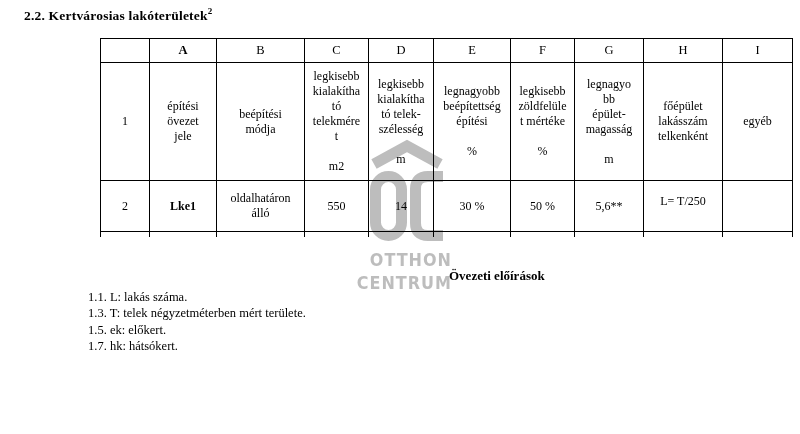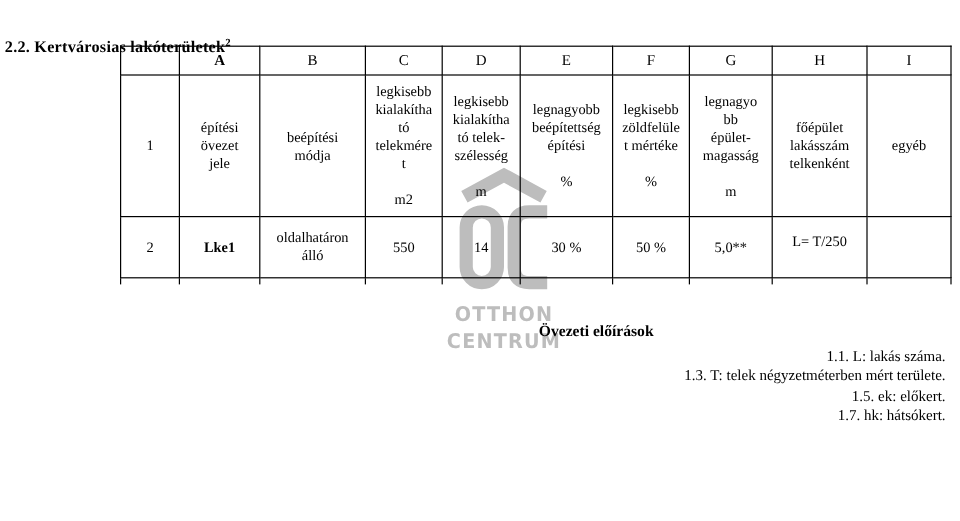--- a/index.html
+++ b/index.html
@@ -1,46 +1,46 @@
 <!DOCTYPE html>
 <html><head>
 <meta charset="utf-8">
 <style>
   * { margin:0; padding:0; box-sizing:border-box; }
   html,body { background:#ffffff; }
   body { font-family:"Liberation Serif", serif; color:#000; }
   .page { position:relative; width:800px; height:434px; background:#fff; overflow:hidden; }
 
   
-  .doc-title { position:absolute; left:4px; top:6px; font-size:13.5px; font-weight:bold; letter-spacing:.2px;margin-top:24px; }
+  .doc-title { position:absolute; left:24px; top:6px; font-size:13.5px; font-weight:bold; letter-spacing:.2px; }
   .doc-title sup { font-size:9px; }
 
   
-  .watermark { position:absolute; left:352px; top:138px; width:100px; text-align:center; z-index:0;margin-left:18px; }
+  .watermark { position:absolute; left:352px; top:138px; width:100px; text-align:right; z-index:0; }
   .wm-text { font-family:"DejaVu Sans", sans-serif; font-weight:bold; color:#bdbdbd;
              font-size:16px; letter-spacing:1px; line-height:15px; transform:scaleY(1.05); }
   .wm-line1 { margin-top:7px; }
   .wm-line2 { margin-top:8px; }
 
   
   .ztable { position:absolute; left:100px; top:38px; z-index:1; border-collapse:collapse; table-layout:fixed; background:transparent; }
   .ztable td { border:1px solid #000; text-align:center; vertical-align:middle;
                font-size:12px; line-height:15px; white-space:pre-line; padding:0 1px; overflow:hidden; }
   .r-letters td { height:24px; font-size:12.5px; line-height:normal; }
   .r-head td { height:118px; }
   .r-data td { height:51px; }
   .bold { font-weight:bold; }
   .cell-low { vertical-align:bottom; padding-bottom:9px !important; text-align:center; }
   .r-stub td { height:5px; border-top:none; border-bottom:none; }
 
   
   .ovezet-heading { position:absolute; left:449px; top:268px; font-size:13px; font-weight:bold; z-index:1; }
   .text-block { position:absolute; left:88px; top:289px; width:700px; font-size:12.5px; z-index:1; }
   .sub-heading { font-weight:bold; font-size:13px; line-height:19px; }
-  .list-item { line-height:16.4px;text-align:right; }
+  .list-item { line-height:16.4px; }
 </style>
 </head>
 <body>
 
 <div class="page">
 
   <div class="watermark">
     <svg width="90" height="104" viewBox="0 0 90 104">
 
       <polyline points="12,26 45,8 78,26" fill="none" stroke="#bdbdbd" stroke-width="11"></polyline>
@@ -124,21 +124,21 @@
       </tr>
       <tr class="r-data">
         <td>2</td>
         <td class="bold">Lke1</td>
         <td>oldalhatáron
 álló</td>
         <td>550</td>
         <td>14</td>
         <td>30 %</td>
         <td>50 %</td>
-        <td>5,0**</td>
+        <td>5,6**</td>
         <td class="cell-low">L= T/250</td>
         <td></td>
       </tr>
       <tr class="r-stub">
         <td></td>
           <td></td>
           <td></td>
         <td></td>
           <td></td>
           <td></td>

